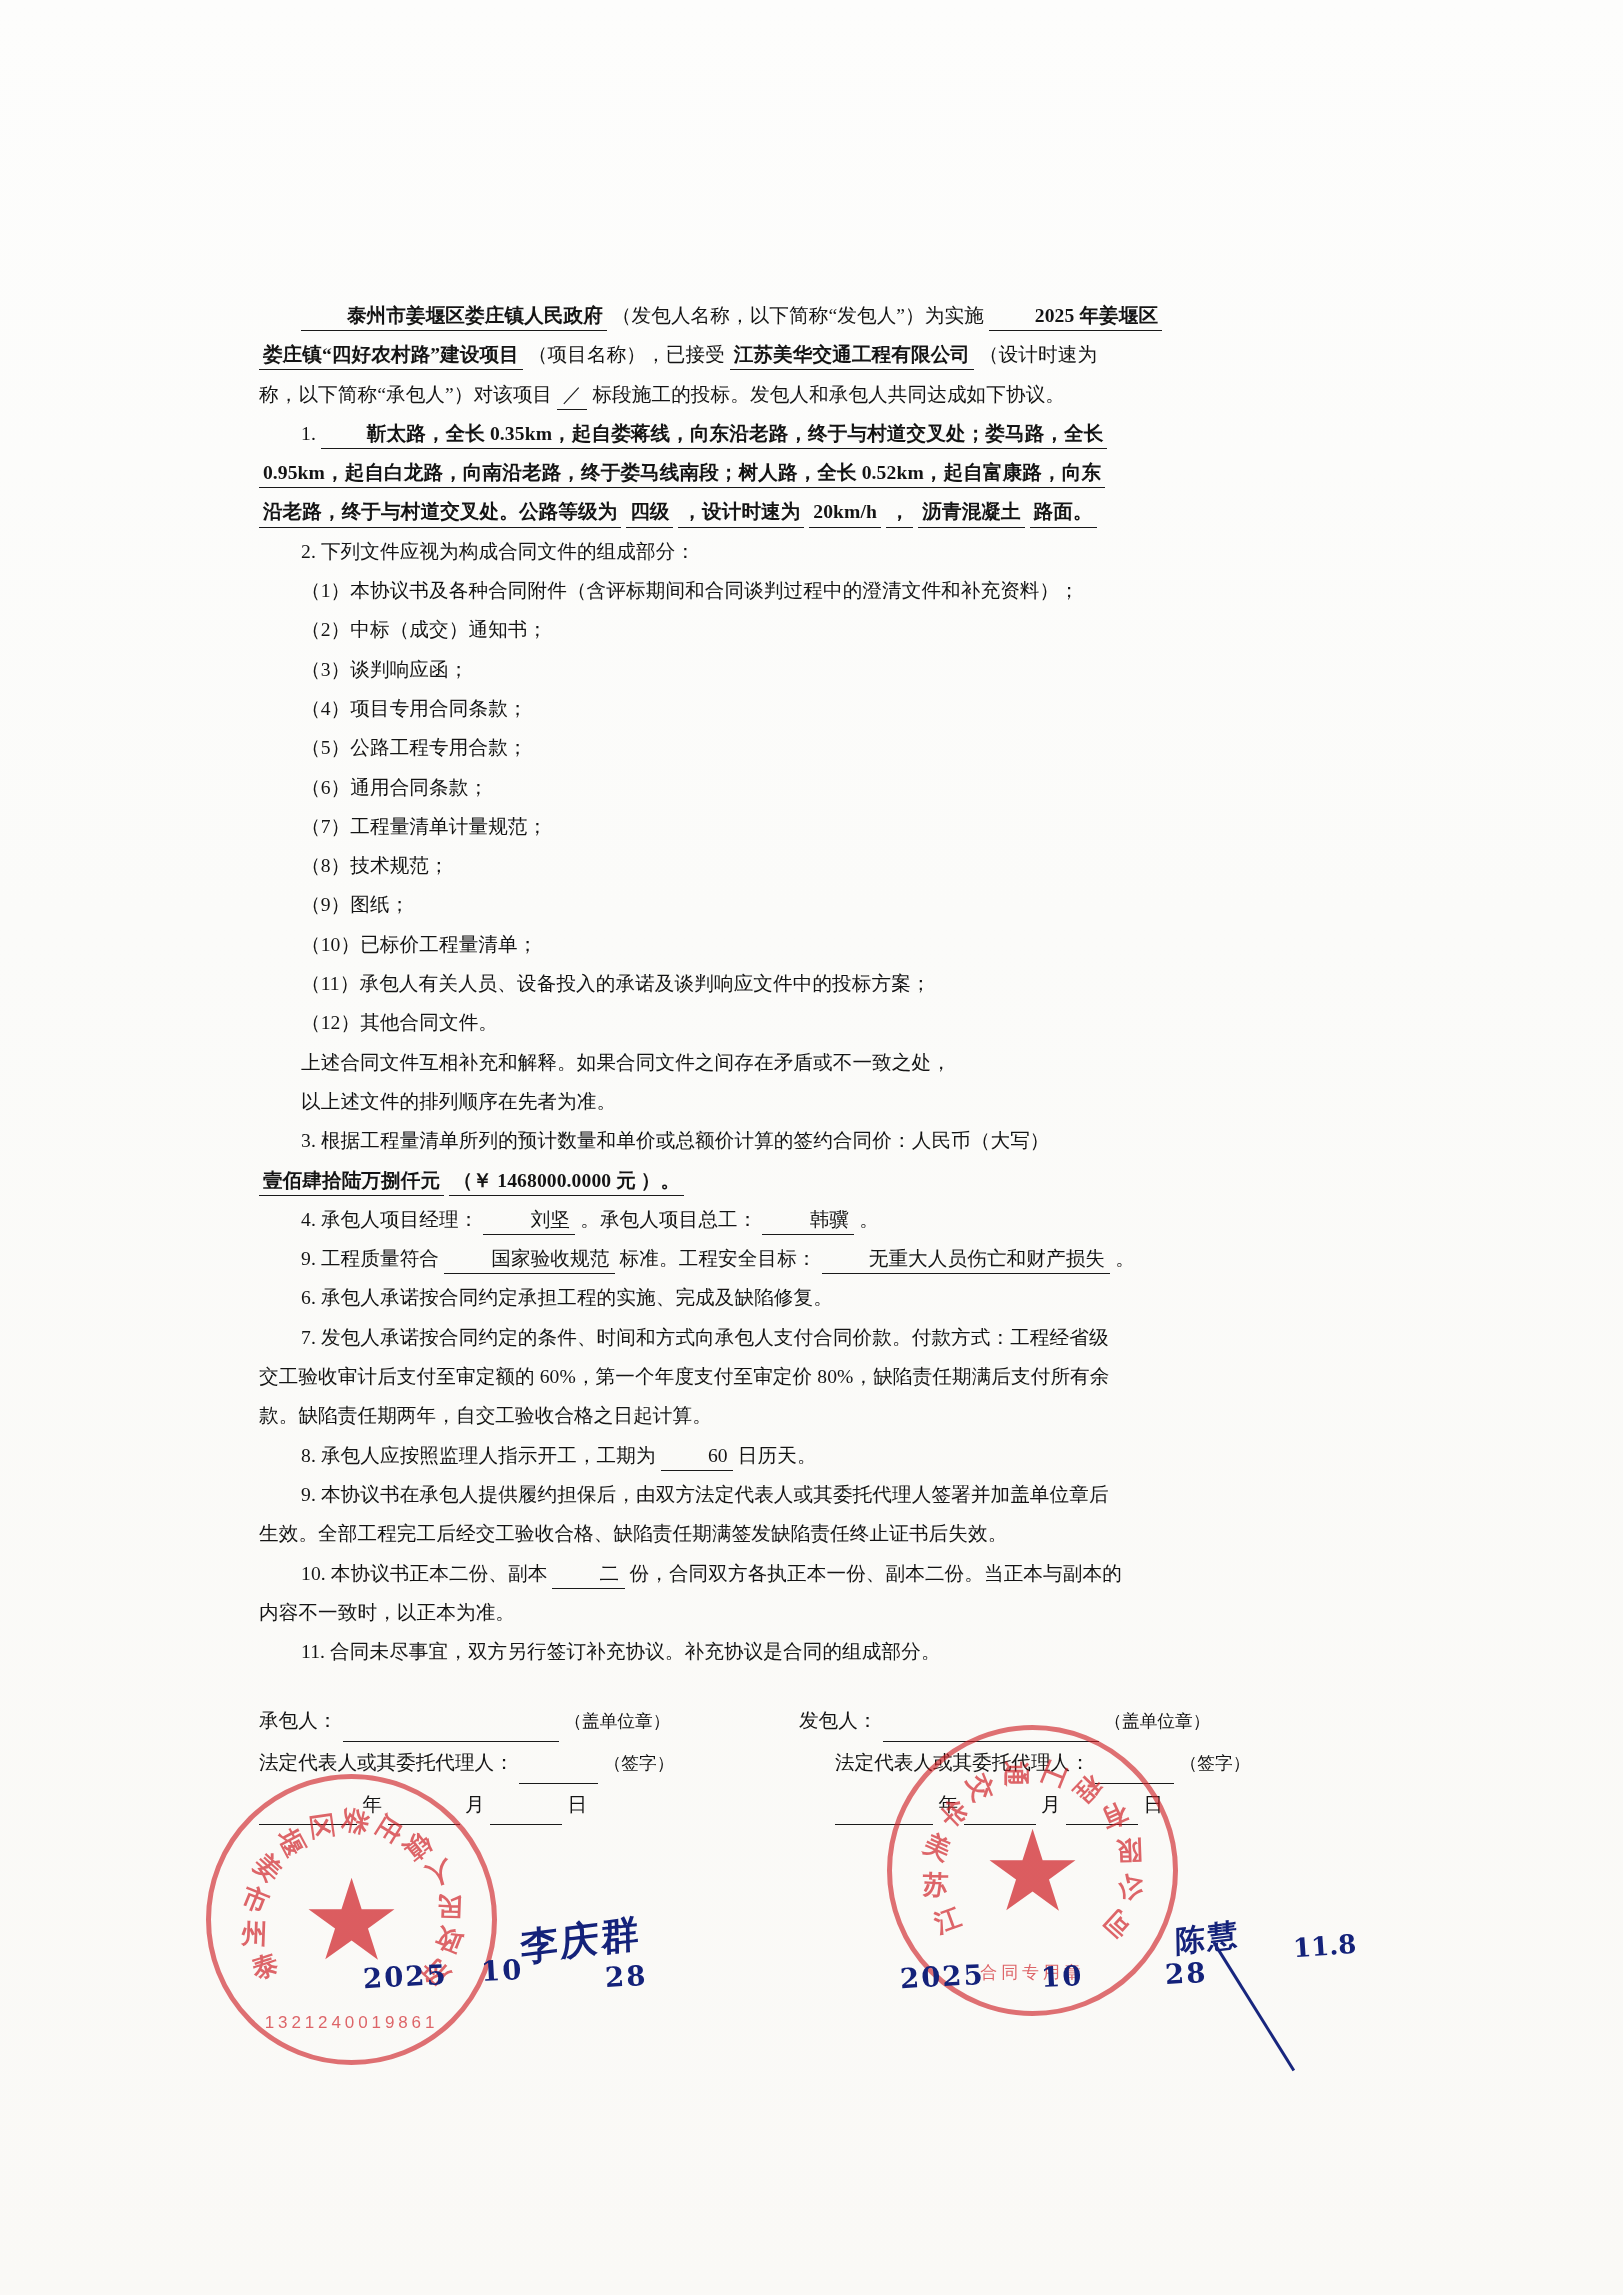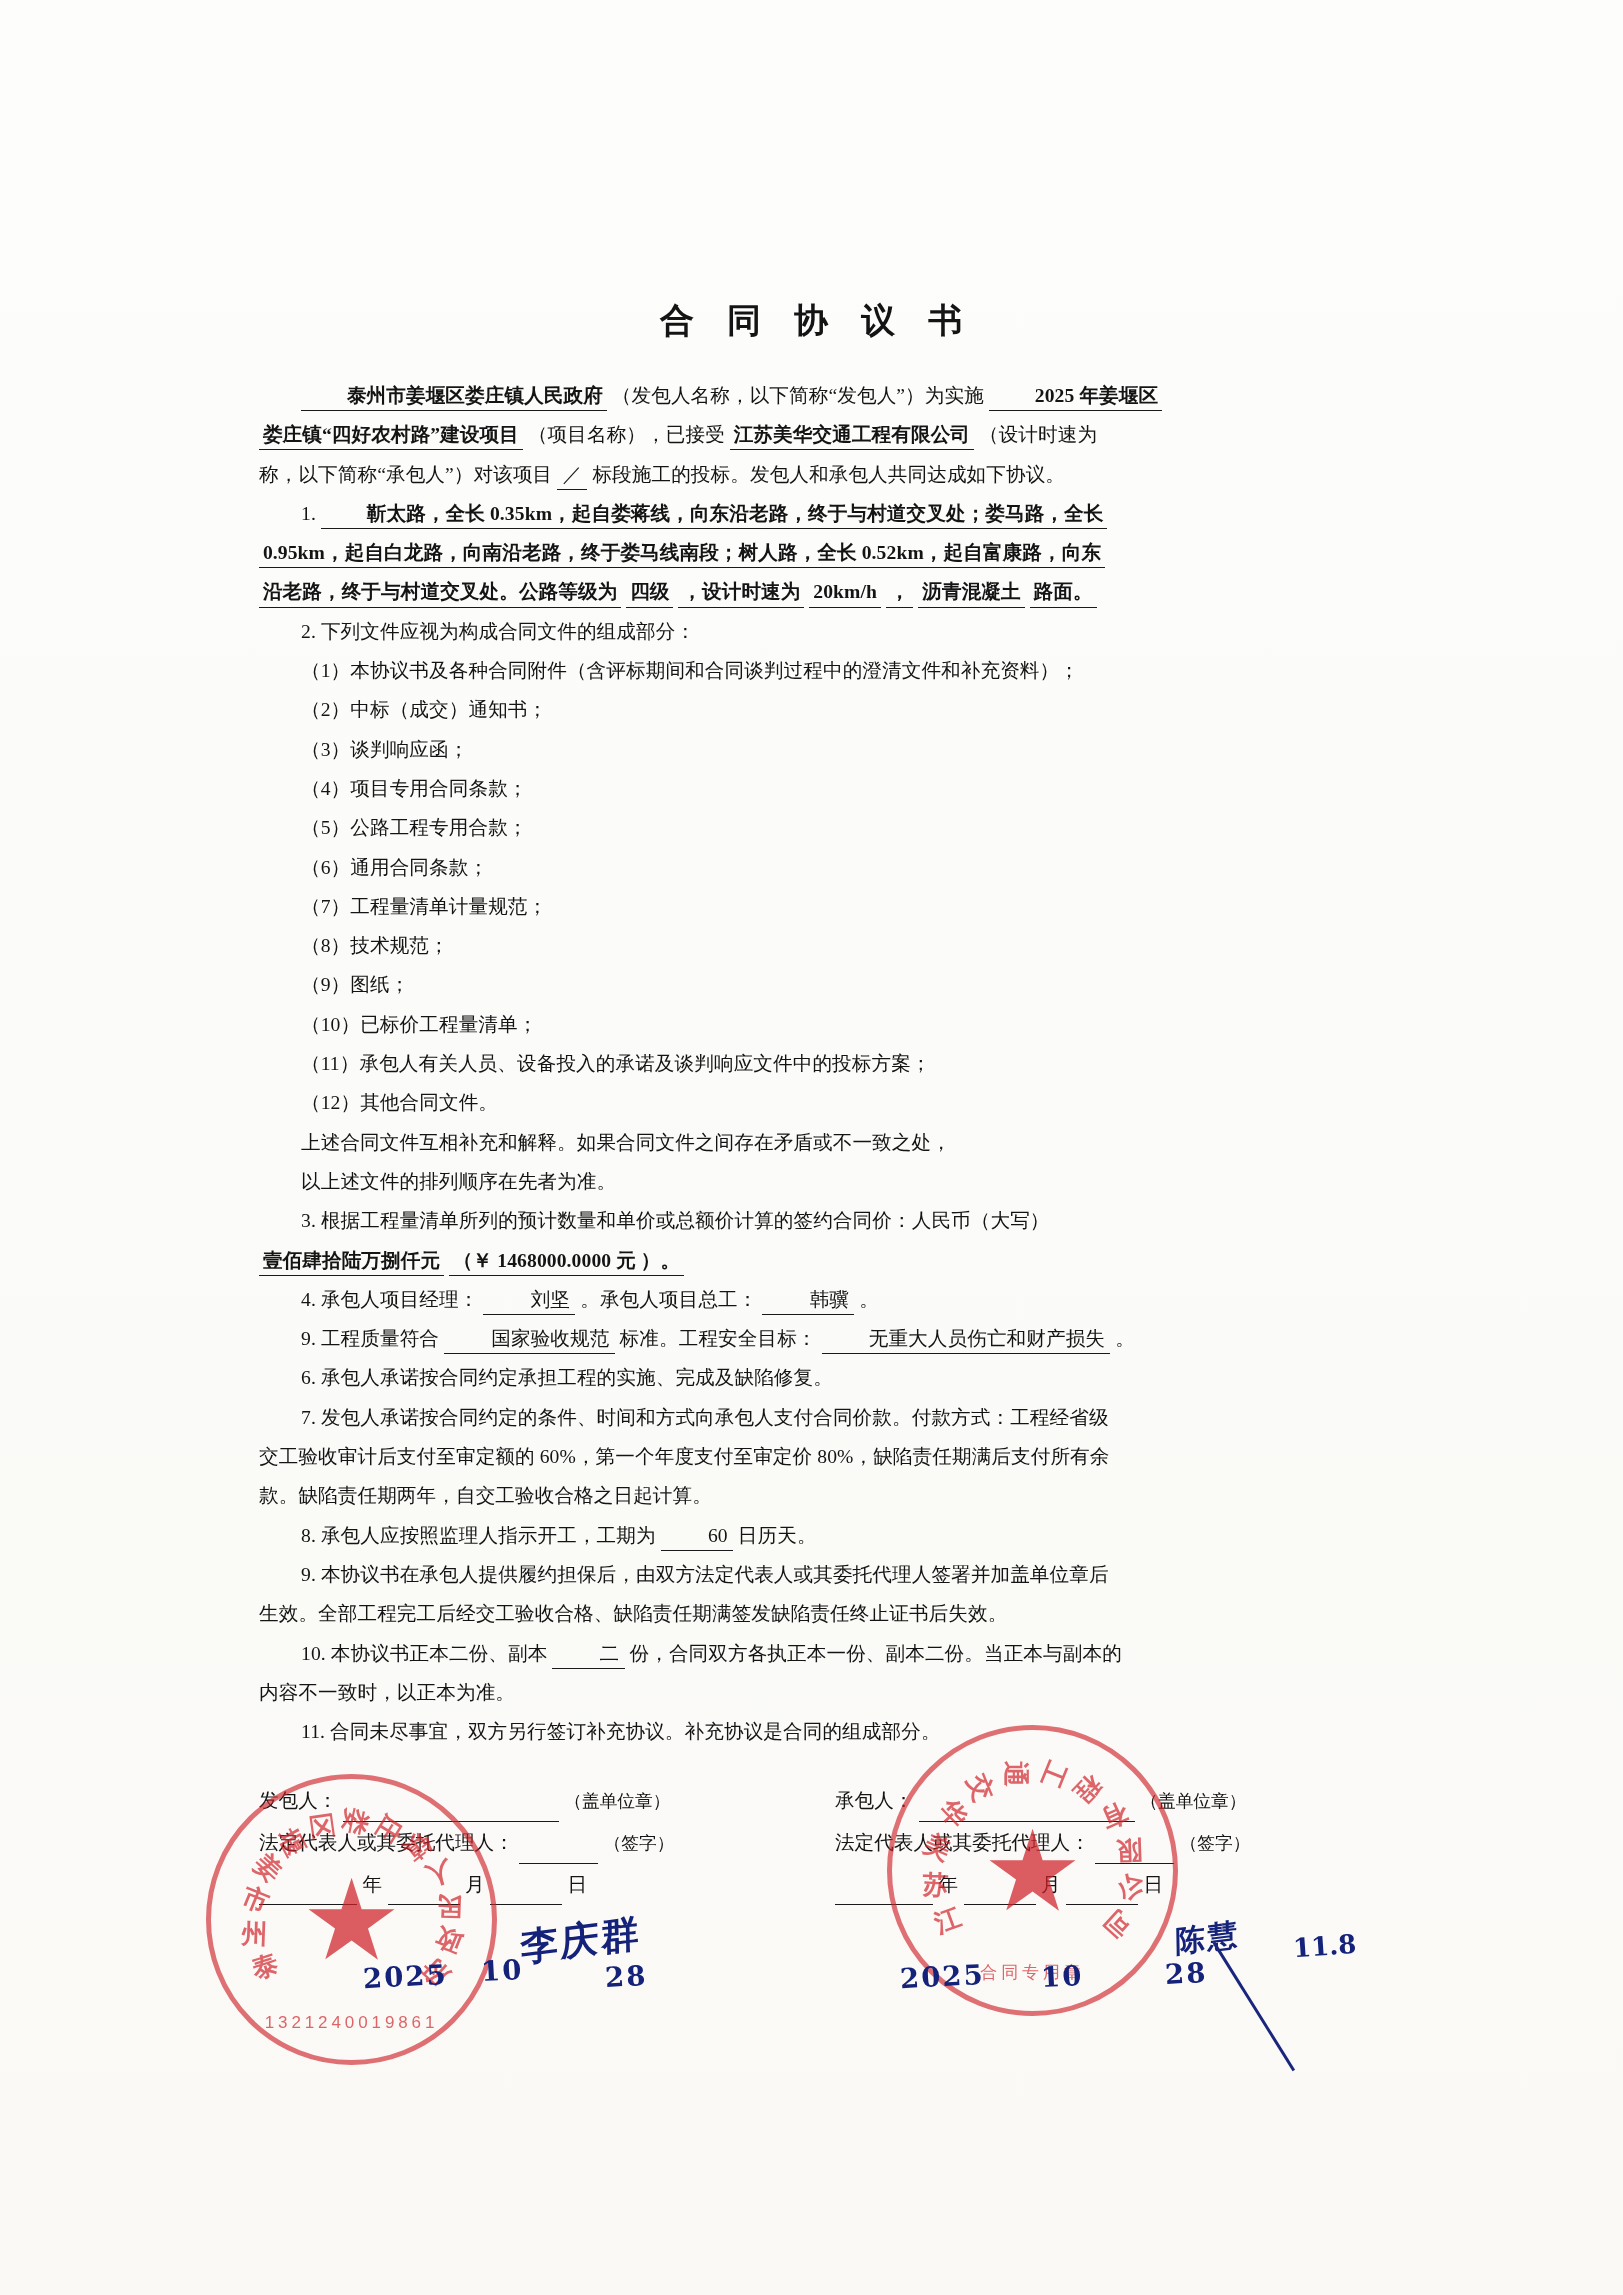--- a/index.html
+++ b/index.html
@@ -157,21 +157,20 @@
     background: #18267e;
     transform-origin: left center;
   }
 </style>
 </head>
 <body>
 
 <div class="page">
   <div class="sheet">
 
-    <h1 class="doc-title">合 同 协 议 书</h1>
 
     <p class="para indent">
       <span class="ub">泰州市姜堰区娄庄镇人民政府</span>
       <span>（发包人名称，以下简称“发包人”）为实施</span>
       <span class="ub">2025 年姜堰区</span>
     </p>
     <p class="para">
       <span class="ub">娄庄镇“四好农村路”建设项目</span>
       <span>（项目名称），已接受</span>
       <span class="ub">江苏美华交通工程有限公司</span>
@@ -259,27 +258,27 @@
       <span>10. 本协议书正本二份、副本</span>
       <span class="u">二</span>
       <span>份，合同双方各执正本一份、副本二份。当正本与副本的</span>
     </p>
     <p class="para">内容不一致时，以正本为准。</p>
 
     <p class="para indent">11. 合同未尽事宜，双方另行签订补充协议。补充协议是合同的组成部分。</p>
 
     <div class="sig-block">
       <div class="sig-row">
+        <div class="sig-col right">
+          <span>承包人：</span>
+          <span class="sig-line" style="width:216px;"></span>
+          <span class="small-note">（盖单位章）</span>
+        </div>
         <div class="sig-col left">
           <span>发包人：</span>
-          <span class="sig-line" style="width:216px;"></span>
-          <span class="small-note">（盖单位章）</span>
-        </div>
-        <div class="sig-col right">
-          <span>承包人：</span>
           <span class="sig-line" style="width:216px;"></span>
           <span class="small-note">（盖单位章）</span>
         </div>
       </div>
 
       <div class="sig-row">
         <div class="sig-col left">
           <span>法定代表人或其委托代理人：</span>
           <span class="sig-line" style="width:79px;"></span>
           <span class="small-note">（签字）</span>

